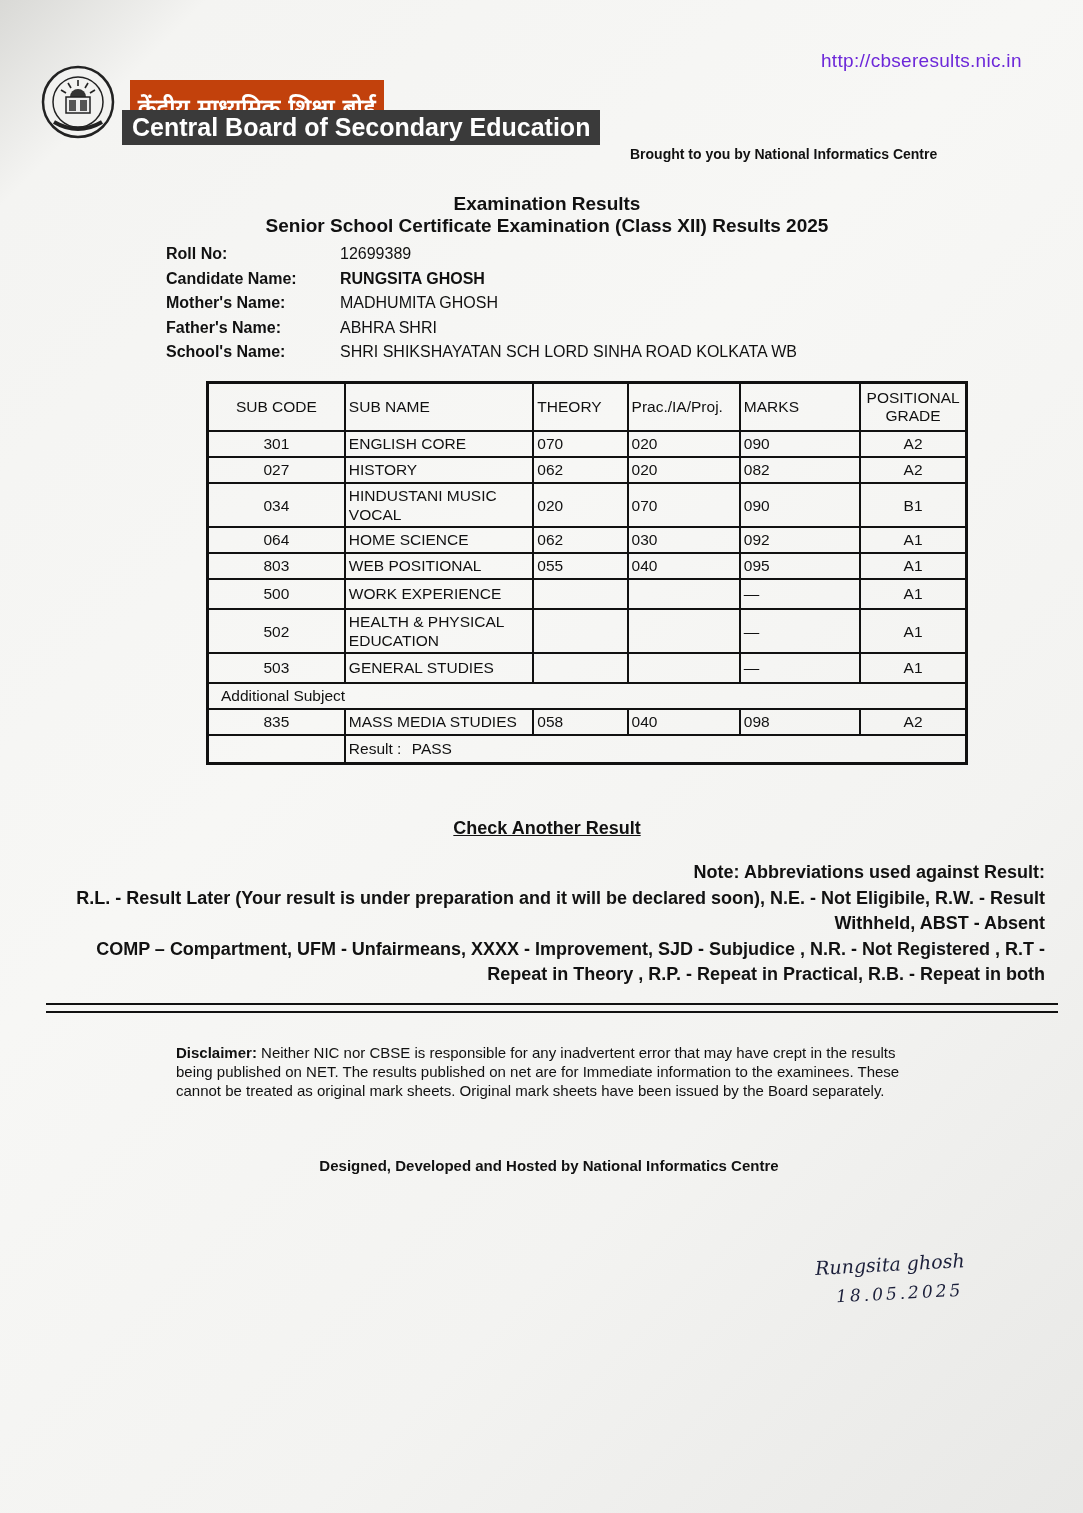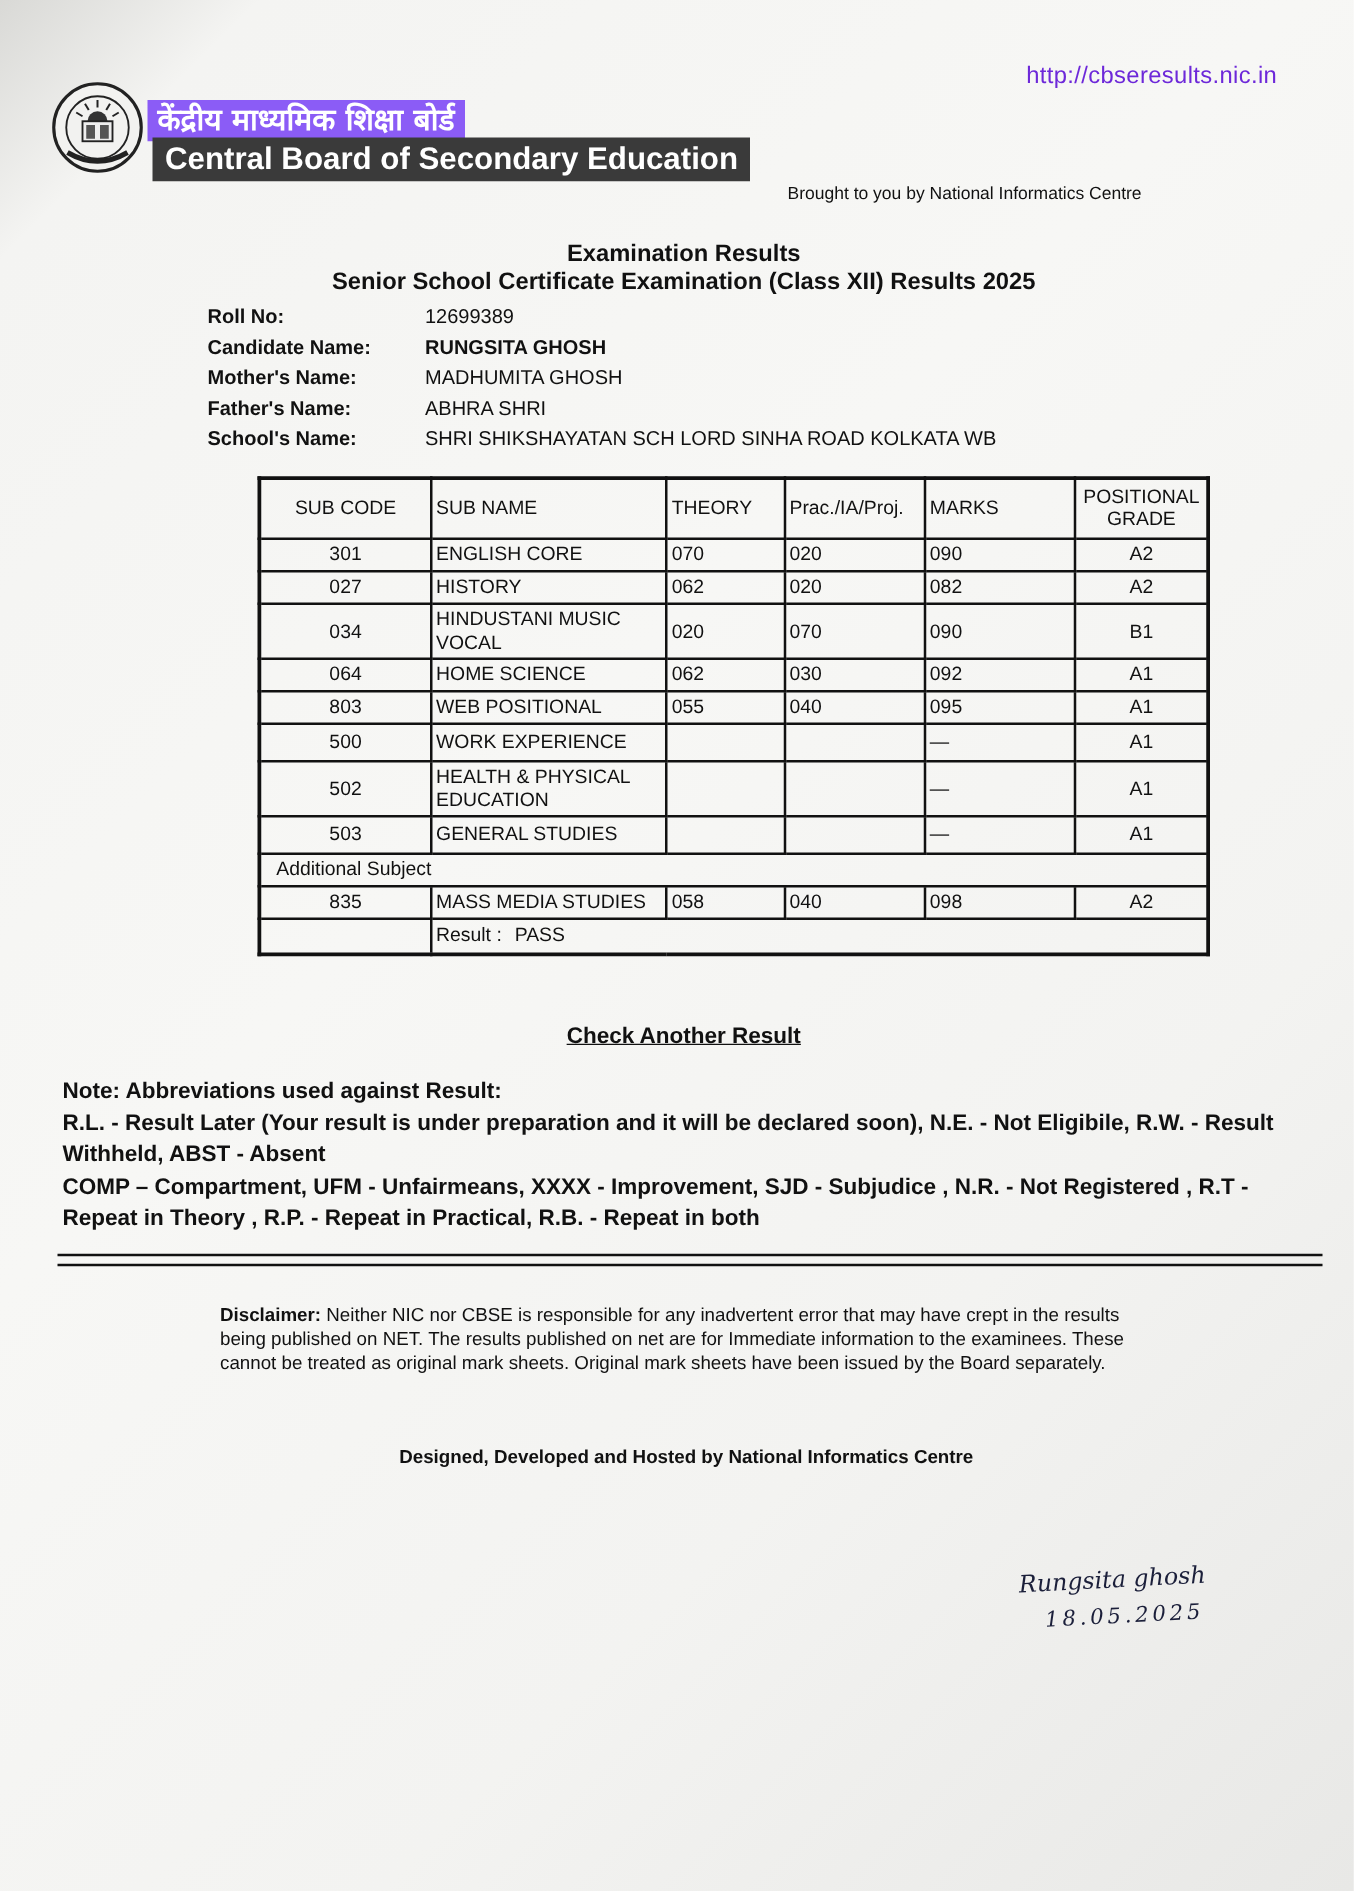--- a/index.html
+++ b/index.html
@@ -4,40 +4,40 @@
 <style>
   html, body { margin: 0; padding: 0; }
   body {
     width: 1083px; height: 1513px; position: relative; overflow: hidden;
     background: linear-gradient(135deg, #d9d9d6 0%, #f4f4f2 8%, #f7f7f5 40%, #f3f3f1 70%, #e8e8e6 100%);
     font-family: "Liberation Sans", "DejaVu Sans", sans-serif; color: #111;
   }
   .abs { position: absolute; }
   .url { left: 821px; top: 50px; font-size: 19px; letter-spacing: 0.3px; color: #6d28d9; }
   .logo { left: 40px; top: 64px; width: 76px; height: 76px; }
-  .hindi-box { left: 118px; top: 80px; height: 33px; padding: 0 8px; background: #8b5cf6; color: #fff;
+  .hindi-box { left: 130px; top: 80px; height: 33px; padding: 12px 8px; background: #c2410c; color: #fff;
     font-size: 24px; font-weight: bold; line-height: 33px; font-family: "DejaVu Sans", sans-serif; }
   .eng-box { left: 122px; top: 110px; height: 35px; padding: 0 10px; background: #3a3a3a; color: #fff;
     font-size: 25px; font-weight: bold; line-height: 35px; }
-  .brought { left: 630px; top: 146px; font-size: 14px; font-weight: normal; }
+  .brought { left: 630px; top: 146px; font-size: 14px; font-weight: bold; }
   .title1 { left: 0; width: 1094px; top: 193px; text-align: center; font-size: 19px; font-weight: bold; }
   .title2 { left: 0; width: 1094px; top: 215px; text-align: center; font-size: 19px; font-weight: bold; }
   .info { left: 166px; top: 245px; font-size: 16px; }
   .info-row { height: 24.5px; display: flex; }
   .info-label { width: 174px; font-weight: bold; }
   .info-value { }
   table.res { position: absolute; left: 166px; top: 381px; width: 762px; border-collapse: collapse;
     font-size: 15.5px; border: 3px solid #111; margin-left: 40px; }
   table.res td { border: 2px solid #111; padding: 1px 3px; vertical-align: middle; }
   table.res td.c { text-align: center; }
   table.res tr.hdr td { height: 44px; }
   table.res tr.r1 td { height: 22px; }
   table.res tr.r2 td { height: 40px; line-height: 19px; }
   .check { left: 0; width: 1094px; top: 818px; text-align: center; font-size: 18px; font-weight: bold; text-decoration: underline; }
-  .note { left: 50px; width: 995px; top: 860px; text-align: left; font-size: 18px; font-weight: bold; line-height: 25.5px; }
+  .note { left: 50px; width: 995px; top: 860px; text-align: right; font-size: 18px; font-weight: bold; line-height: 25.5px; }
   .rule { left: 46px; width: 1012px; height: 2px; background: #111; }
   .disclaimer { left: 176px; width: 750px; top: 1043px; text-align: left; font-size: 15px; line-height: 19px; }
   .designed { left: 0; width: 1098px; top: 1157px; text-align: center; font-size: 15px; font-weight: bold; }
   .sig { left: 815px; top: 1253px; font-family: "DejaVu Serif", serif; font-style: italic; font-size: 19px; color: #1b1f3a; transform: rotate(-3deg); }
   .sig-date { left: 836px; top: 1283px; font-family: "DejaVu Serif", serif; font-style: italic; font-size: 17px; letter-spacing: 3px; color: #1b1f3a; transform: rotate(-3deg); }
 </style>
 </head>
 <body>
 
 <div class="abs url">http://cbseresults.nic.in</div>

